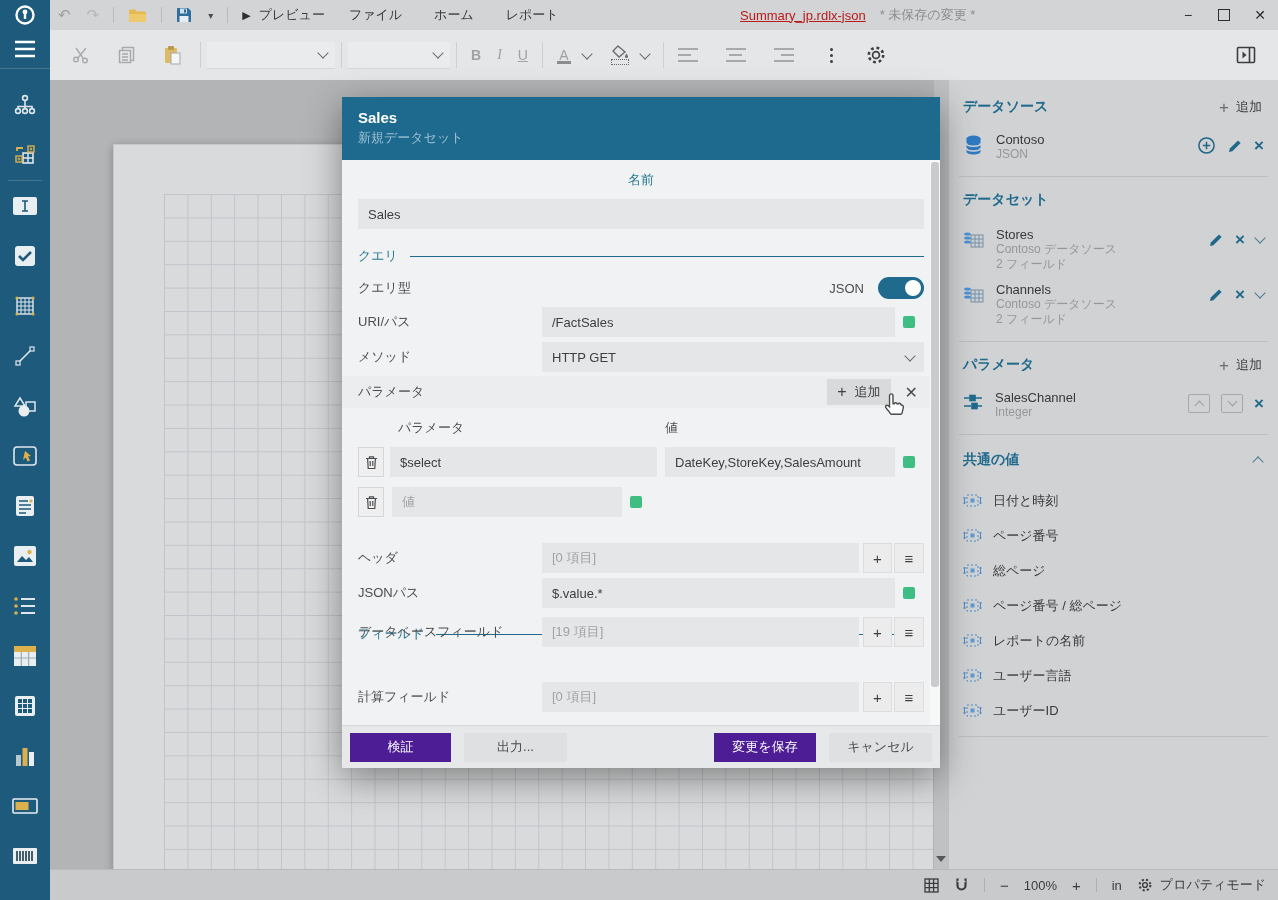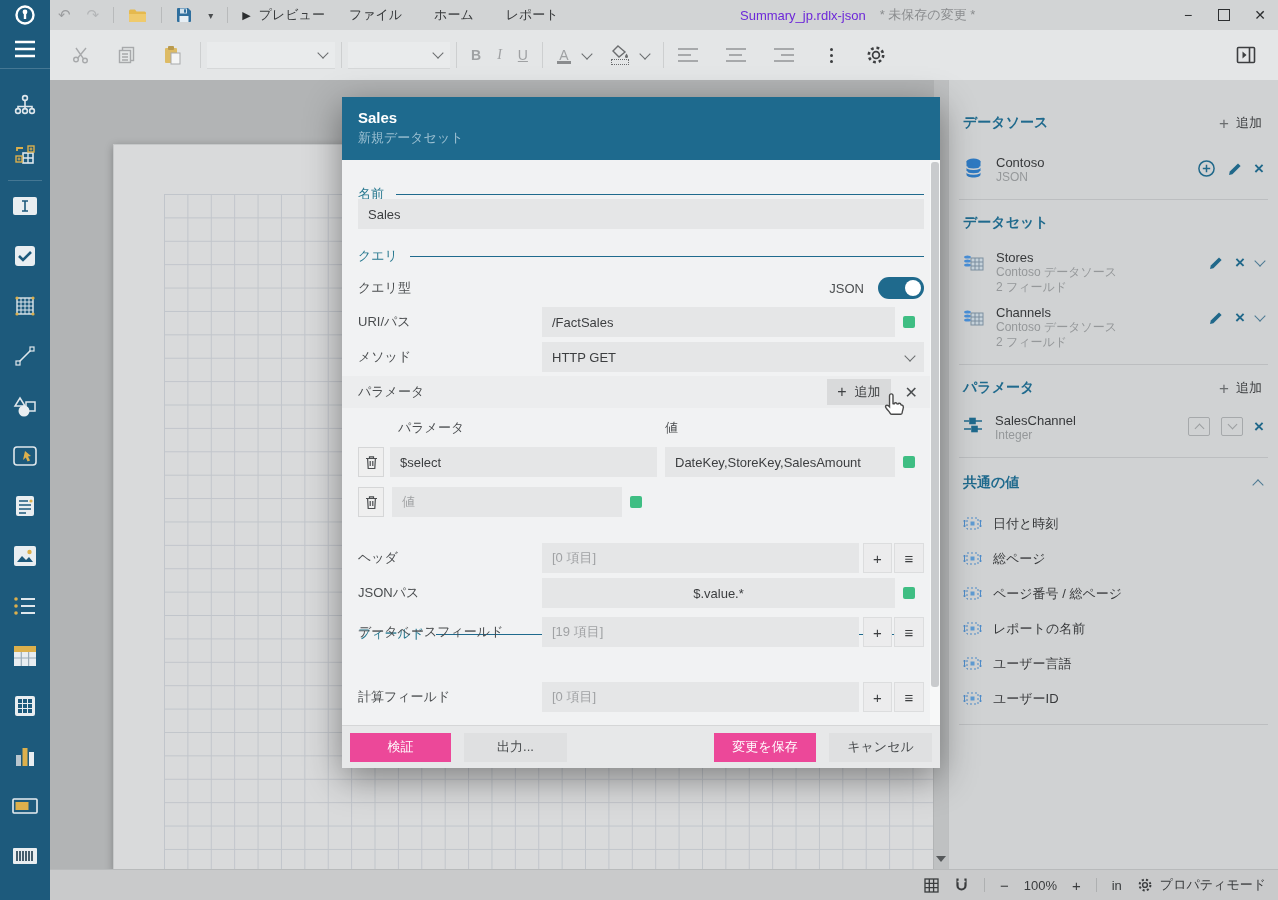--- a/index.html
+++ b/index.html
@@ -56,21 +56,21 @@
     background-size:23.4px 23.4px;}
   .vscroll{position:absolute;left:883px;top:0;width:14px;bottom:0;background:#bfc1c2;border-left:1px solid #b2b4b5;}
   .vscroll .down{position:absolute;left:2px;bottom:8px;width:0;height:0;border-left:5px solid transparent;border-right:5px solid transparent;border-top:6px solid #55585a;}
 
   
   .rightpanel{position:absolute;left:948px;top:80px;right:0;bottom:30px;background:#d0d2d3;border-left:1px solid #bdbfc0;padding-top:12px;box-sizing:border-box;font-size:13px;}
   .panel-head{display:flex;justify-content:space-between;align-items:center;padding:0 16px 0 14px;height:22px;}
   .panel-head .ttl{color:#1f6a8d;font-weight:bold;font-size:14px;}
   .add-btn{display:flex;align-items:center;gap:7px;color:#3f4143;}
   .add-btn .plus{font-size:17px;color:#6a6d6f;line-height:1;}
-  .panel-item{display:flex;align-items:flex-start;padding:0 14px;margin-top:21px;}
+  .panel-item{display:flex;align-items:flex-start;padding:0 14px;margin-top:14px;}
   .pi-text{margin-left:12px;flex:1;min-width:0;}
   .pi-name{color:#37393b;line-height:15px;}
   .pi-sub{color:#95989a;font-size:12px;line-height:15px;}
   .pi-actions{display:flex;align-items:center;gap:11px;margin-top:4px;}
   .panel-divider{height:1px;background:#bcbec0;margin:14px 10px 0 10px;}
   .xmark{color:#20688a;font-size:17px;line-height:1;font-weight:bold;}
   .updown{width:20px;height:17px;border:1px solid #a6a9ab;border-radius:2px;display:flex;align-items:center;justify-content:center;}
   .updown .chev{border-color:#9b9ea0;width:6px;height:6px;}
   .common-item{display:flex;align-items:center;gap:11px;padding:0 14px;height:35px;color:#37393b;}
 
@@ -96,21 +96,21 @@
   .p-head{position:absolute;left:0;right:10px;top:279px;height:32px;background:#ecedee;display:flex;align-items:center;padding:0 12px 0 16px;box-sizing:border-box;}
   .p-add{display:flex;align-items:center;gap:8px;background:#d9dadb;height:26px;padding:0 10px;margin-left:auto;color:#3f4143;}
   .p-add .plus{font-size:16px;}
   .p-close{margin-left:14px;font-size:16px;color:#4a4d4f;}
   .trash-btn{width:26px;height:30px;background:#efefef;border:1px solid #d5d6d7;display:flex;align-items:center;justify-content:center;box-sizing:border-box;flex:none;}
   .cell-name{width:267px;}
   .cell-val{width:230px;}
   .sq-btn{width:29px;height:30px;background:#ececed;border:1px solid #dcddde;box-sizing:border-box;display:flex;align-items:center;justify-content:center;color:#3c3e40;font-size:15px;flex:none;}
   .m-footer{position:absolute;left:0;right:0;bottom:0;height:43px;background:#e7e8e9;border-top:1px solid #d5d6d7;display:flex;align-items:center;padding:0 8px;box-sizing:border-box;}
   .btn{height:29px;display:flex;align-items:center;justify-content:center;font-size:13px;}
-  .btn.primary{background:#ec4899;color:#fff;}
+  .btn.primary{background:#4c1d95;color:#fff;}
   .btn.light{background:#dfe0e1;color:#4a4d4f;}
   .m-scroll{position:absolute;right:0;top:63px;bottom:43px;width:10px;background:#f7f8f8;}
   .m-scroll .thumb{position:absolute;left:1px;right:1px;top:2px;height:93%;background:#c9cbcd;border-radius:3px;}
   .colhead{position:absolute;color:#4a4d4f;}
 
   .cursor-hand{position:absolute;left:879px;top:391px;z-index:60;pointer-events:none;}
 </style>
 </head>
 <body>
 
@@ -296,21 +296,21 @@
         <span>ファイル</span>
       </div>
     <div class="menu-item active">
         <span>ホーム</span>
       </div>
     <div class="menu-item">
         <span>レポート</span>
       </div>
   </div>
   <div class="title-center">
-    <span style="color:#6d28d9;">Summary_jp.rdlx-json</span>
+    <span style="color:#b91c1c;text-decoration:underline;">Summary_jp.rdlx-json</span>
     <span style="color:#8a8c8e;">* 未保存の変更 *</span>
   </div>
   <div class="win-ctrls">
     <div class="win-btn">−</div>
     <div class="win-btn">
         <span class="maxbox"></span>
       </div>
     <div class="win-btn">✕</div>
   </div>
 </div>
@@ -425,21 +425,21 @@
   <div class="paper">
     <div class="grid"></div>
   </div>
   <div class="vscroll">
     <div class="down"></div>
   </div>
 </div>
 
 <div class="rightpanel">
 
-  <div class="panel-head" style="margin-top:20px;">
+  <div class="panel-head" style="margin-top:4px;">
     <span class="ttl">データソース</span>
     <span class="add-btn">
       <span class="plus">+</span>
       <span>追加</span>
     </span>
   </div>
 
   <div class="panel-item">
     <svg width="21" height="22" viewBox="0 0 21 22" style="margin-top:2px;">
         <path d="M3.5 4.5v13c0 1.8 3.1 3 7 3s7-1.2 7-3v-13" fill="#2f7ac2"></path>
@@ -552,20 +552,28 @@
   </div>
 
   <div style="margin-top:12px;">
     <div class="common-item">
       <svg width="19" height="19" viewBox="0 0 19 19" fill="none">
           <rect x="4" y="4" width="11" height="11" stroke="#4f8cc9" stroke-dasharray="2 2"></rect>
           <rect x="7.5" y="7.5" width="4" height="4" fill="#5f9bd3"></rect>
           <path d="M1.5 6v7M1.5 6l-1 1.4M1.5 6l1 1.4M1.5 13l-1-1.4M1.5 13l1-1.4M17.5 6v7M17.5 6l-1 1.4M17.5 6l1 1.4M17.5 13l-1-1.4M17.5 13l1-1.4" stroke="#4f8cc9"></path>
         </svg>
       <span>日付と時刻</span>
+    </div>
+    <div class="common-item">
+      <svg width="19" height="19" viewBox="0 0 19 19" fill="none">
+          <rect x="4" y="4" width="11" height="11" stroke="#4f8cc9" stroke-dasharray="2 2"></rect>
+          <rect x="7.5" y="7.5" width="4" height="4" fill="#5f9bd3"></rect>
+          <path d="M1.5 6v7M1.5 6l-1 1.4M1.5 6l1 1.4M1.5 13l-1-1.4M1.5 13l1-1.4M17.5 6v7M17.5 6l-1 1.4M17.5 6l1 1.4M17.5 13l-1-1.4M17.5 13l1-1.4" stroke="#4f8cc9"></path>
+        </svg>
+      <span>ページ番号</span>
     </div>
     <div class="common-item">
       <svg width="19" height="19" viewBox="0 0 19 19" fill="none">
           <rect x="4" y="4" width="11" height="11" stroke="#4f8cc9" stroke-dasharray="2 2"></rect>
           <rect x="7.5" y="7.5" width="4" height="4" fill="#5f9bd3"></rect>
           <path d="M1.5 6v7M1.5 6l-1 1.4M1.5 6l1 1.4M1.5 13l-1-1.4M1.5 13l1-1.4M17.5 6v7M17.5 6l-1 1.4M17.5 6l1 1.4M17.5 13l-1-1.4M17.5 13l1-1.4" stroke="#4f8cc9"></path>
         </svg>
       <span>総ページ</span>
     </div>
     <div class="common-item">
@@ -632,21 +640,21 @@
     <span>プロパティモード</span>
   </span>
 </div>
 
 <div class="modal">
   <div class="m-head">
     <div class="m-title">Sales</div>
     <div class="m-sub">新規データセット</div>
   </div>
 
-  <div class="m-row" style="top:88px;height:18px;">
+  <div class="m-row" style="top:74px;height:18px;flex-direction:column;">
     <span class="sect">名前</span>
     <span class="rule"></span>
   </div>
   <div class="m-row" style="top:102px;height:30px;">
     <div class="m-input" style="flex:1;">
         <span>Sales</span>
       </div>
   </div>
 
   <div class="m-row" style="top:150px;height:18px;">
@@ -722,21 +730,21 @@
     <span class="m-label">ヘッダ</span>
     <div class="m-input" style="width:320px;">
         <span class="ph">[0 項目]</span>
       </div>
     <span class="sq-btn" style="margin-left:4px;">+</span>
     <span class="sq-btn" style="margin-left:2px;width:30px;">≡</span>
   </div>
 
   <div class="m-row" style="top:481px;height:30px;">
     <span class="m-label">JSONパス</span>
-    <div class="m-input" style="width:353px;justify-content:center;">
+    <div class="m-input" style="width:353px;">
         <span>$.value.*</span>
       </div>
     <span class="green-sq" style="margin-left:8px;"></span>
   </div>
 
   <div class="m-row" style="top:528px;height:18px;">
     <span class="sect">フィールド</span>
     <span class="rule"></span>
   </div>
 

